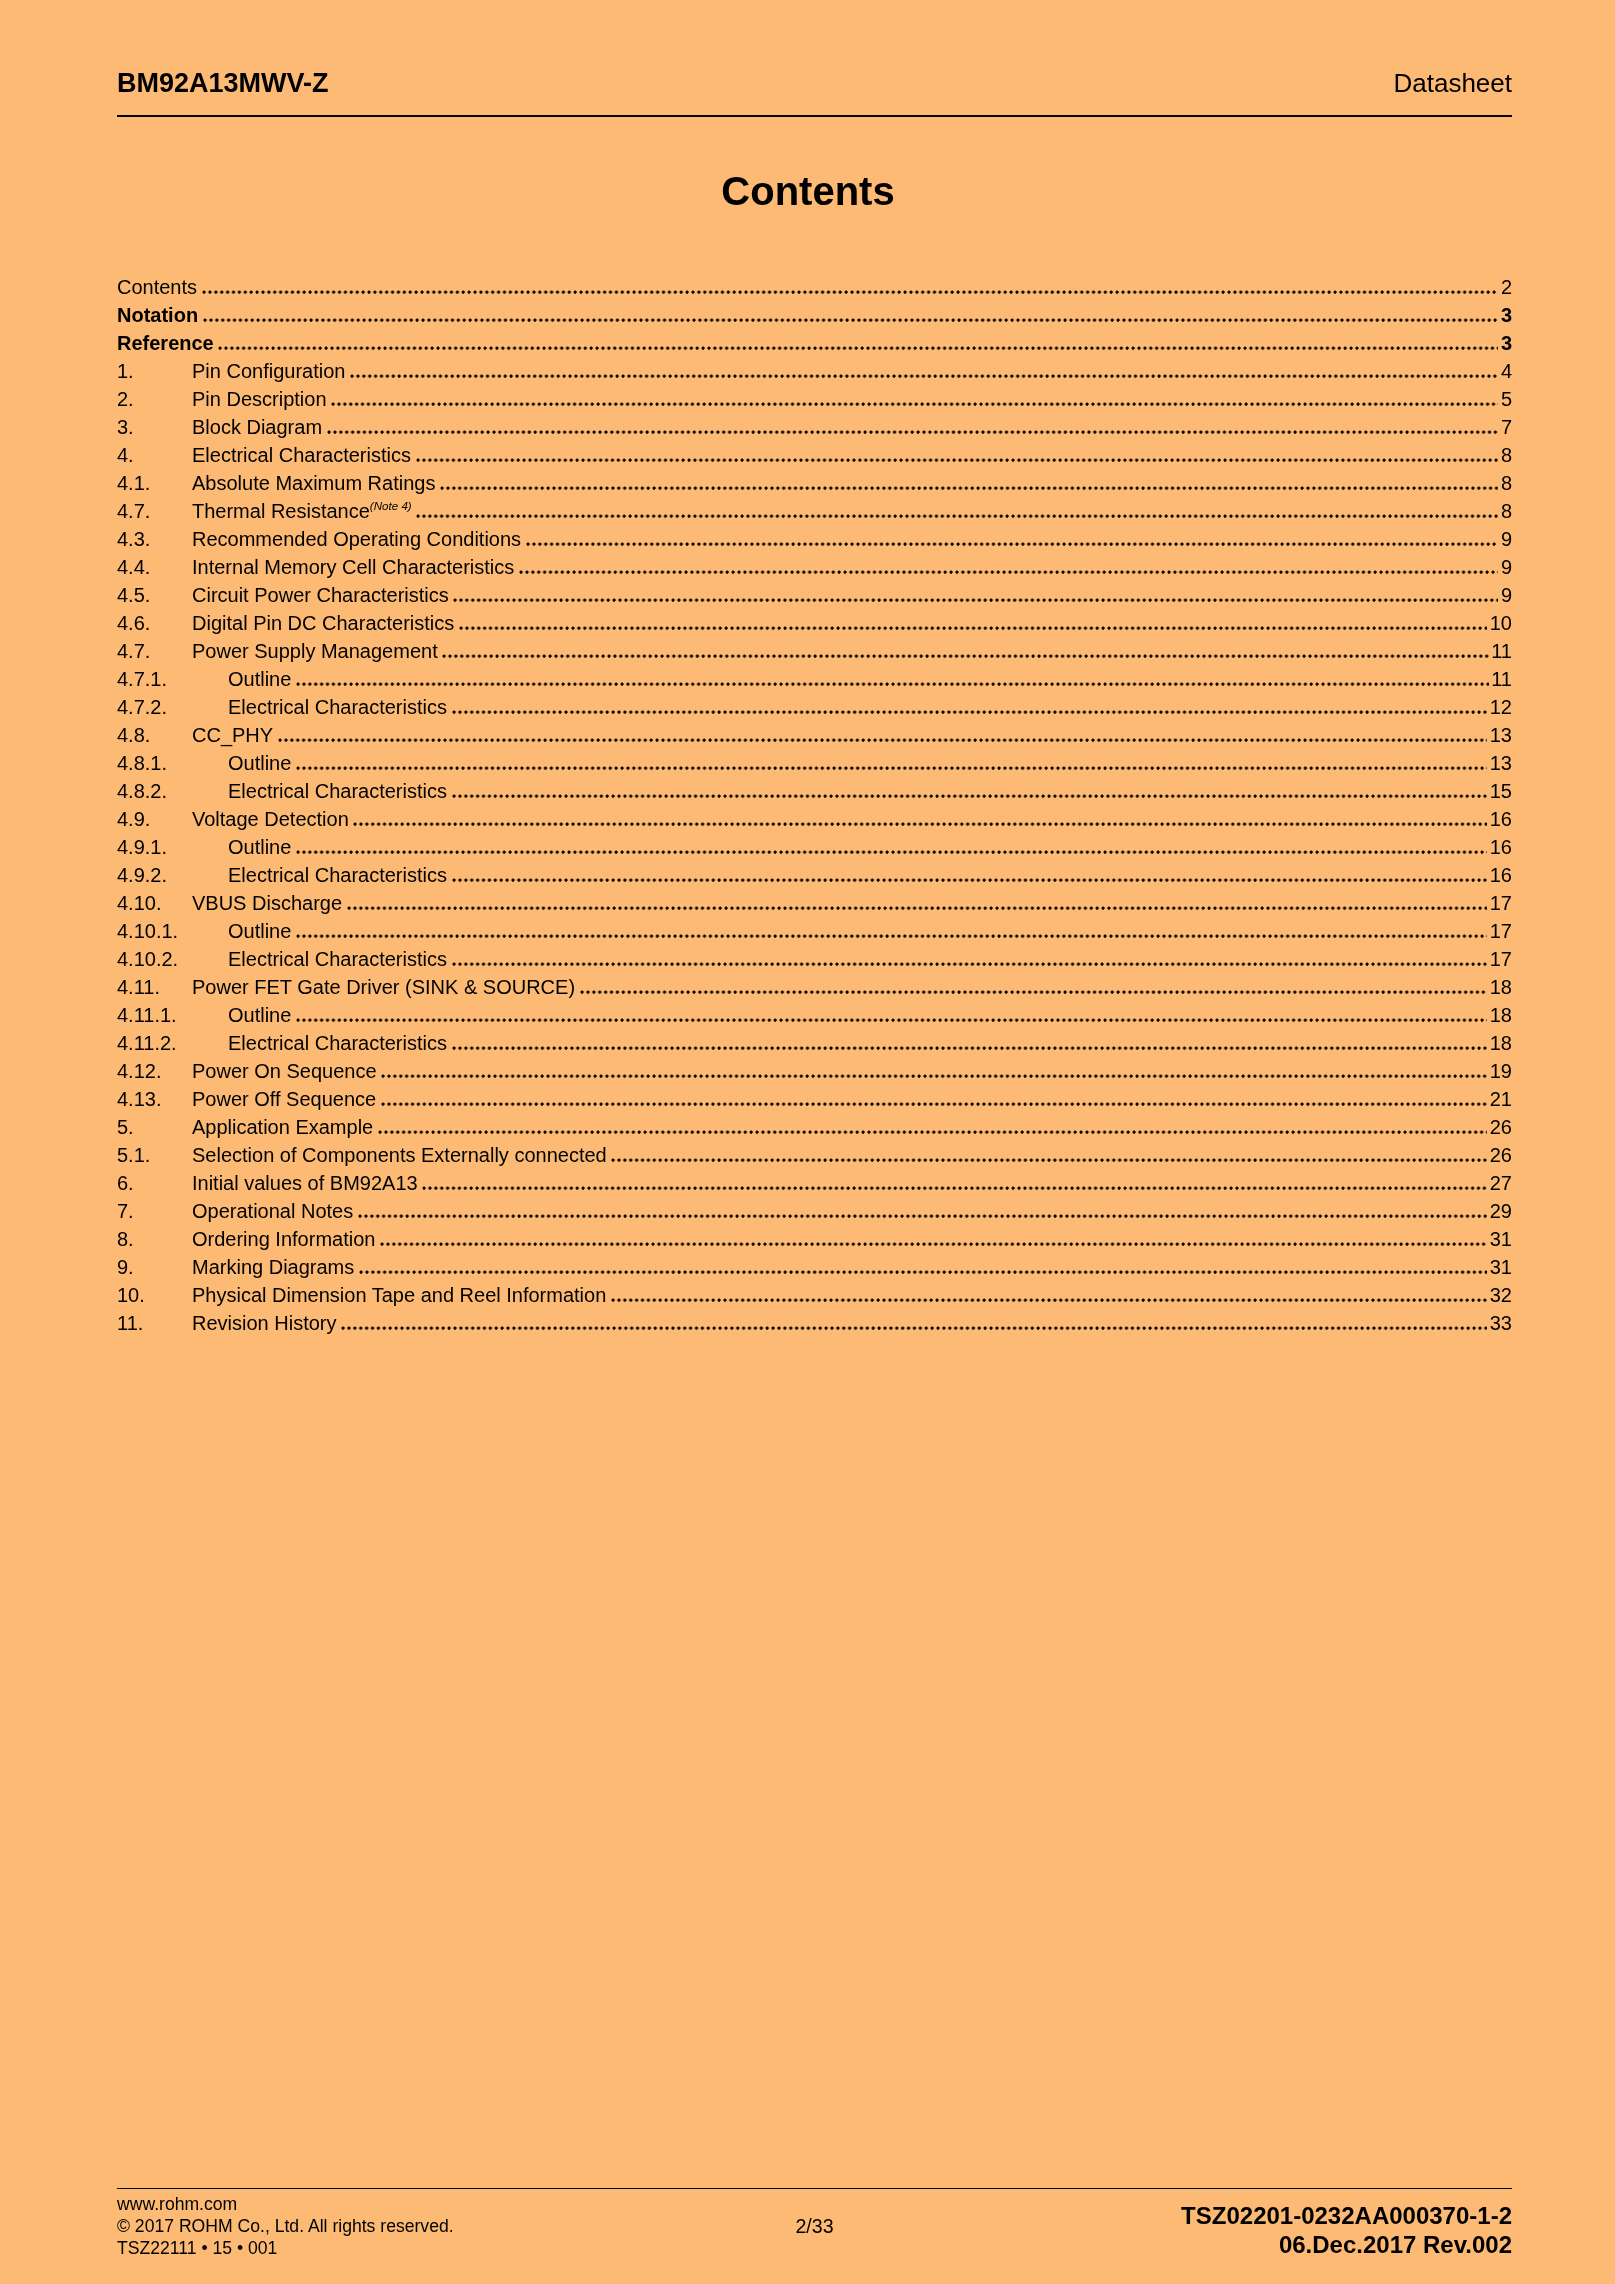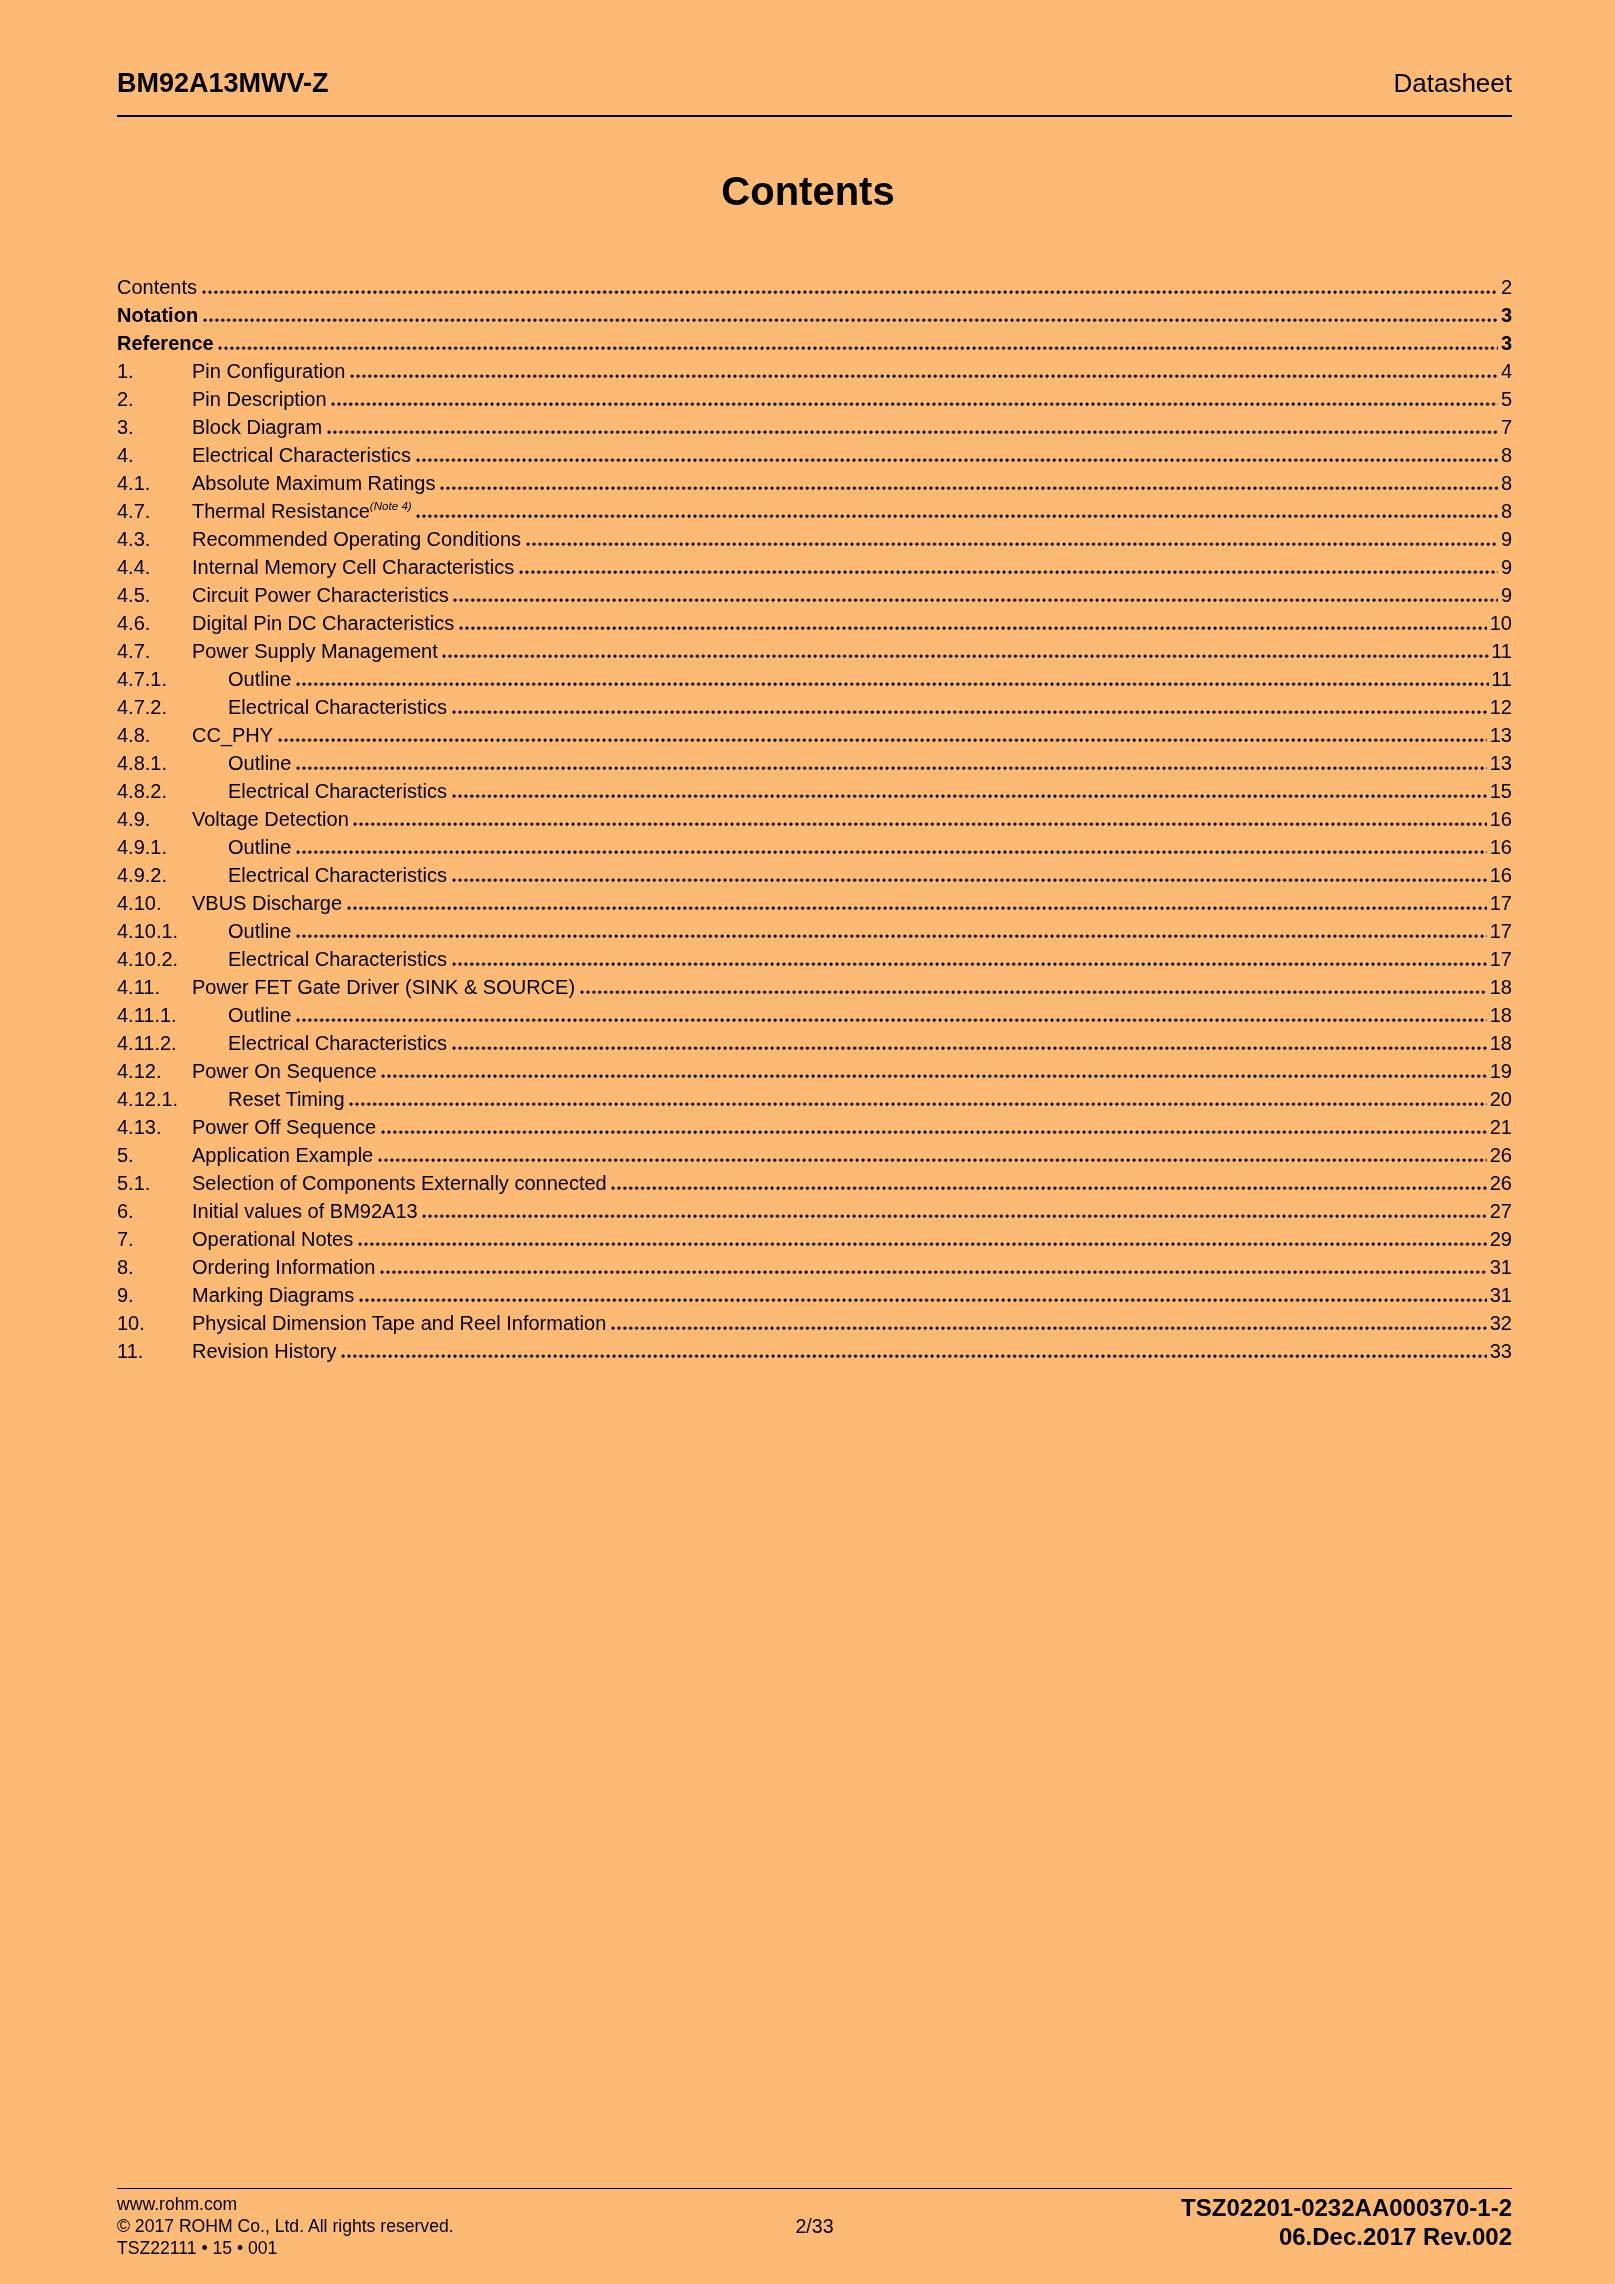--- a/index.html
+++ b/index.html
@@ -43,21 +43,21 @@
     background-image:radial-gradient(circle at 2px 2px, #000 1.4px, transparent 1.7px);
     background-size:5.9px 3.9px; background-repeat:repeat-x; background-position:left bottom;
   }
   .toc-page { flex:0 0 auto; white-space:nowrap; }
 
   
   .page-footer {
     position:absolute; left:117px; right:104px; top:2188px;
     border-top:1.3px solid #000; padding-top:3.9px;
   }
-  .footer-cols { position:relative; display:flex; justify-content:space-between; align-items:flex-start; }
+  .footer-cols { position:relative; display:flex; justify-content:space-between; align-items:flex-end; }
   .footer-left { font-size:17.6px; line-height:22px; }
   .footer-left .url { text-decoration:none; color:#000; }
   .footer-center {
     position:absolute; left:50%; top:50%;
     transform:translate(-50%,-50%);
     font-size:19.6px;
   }
   .footer-right { text-align:right; font-size:24px; font-weight:bold; line-height:29px; }
 </style>
 </head>
@@ -240,26 +240,20 @@
       <span class="toc-num">4.11.2.</span>
       <span class="toc-label">Electrical Characteristics</span>
       <span class="toc-dots"></span>
       <span class="toc-page">18</span>
     </div>
       <div class="toc-row level-1">
       <span class="toc-num">4.12.</span>
       <span class="toc-label">Power On Sequence</span>
       <span class="toc-dots"></span>
       <span class="toc-page">19</span>
-    </div>
-      <div class="toc-row level-2">
-      <span class="toc-num">4.12.1.</span>
-      <span class="toc-label">Reset Timing</span>
-      <span class="toc-dots"></span>
-      <span class="toc-page">20</span>
     </div>
       <div class="toc-row level-1">
       <span class="toc-num">4.13.</span>
       <span class="toc-label">Power Off Sequence</span>
       <span class="toc-dots"></span>
       <span class="toc-page">21</span>
     </div>
       <div class="toc-row level-1">
       <span class="toc-num">5.</span>
       <span class="toc-label">Application Example</span>

